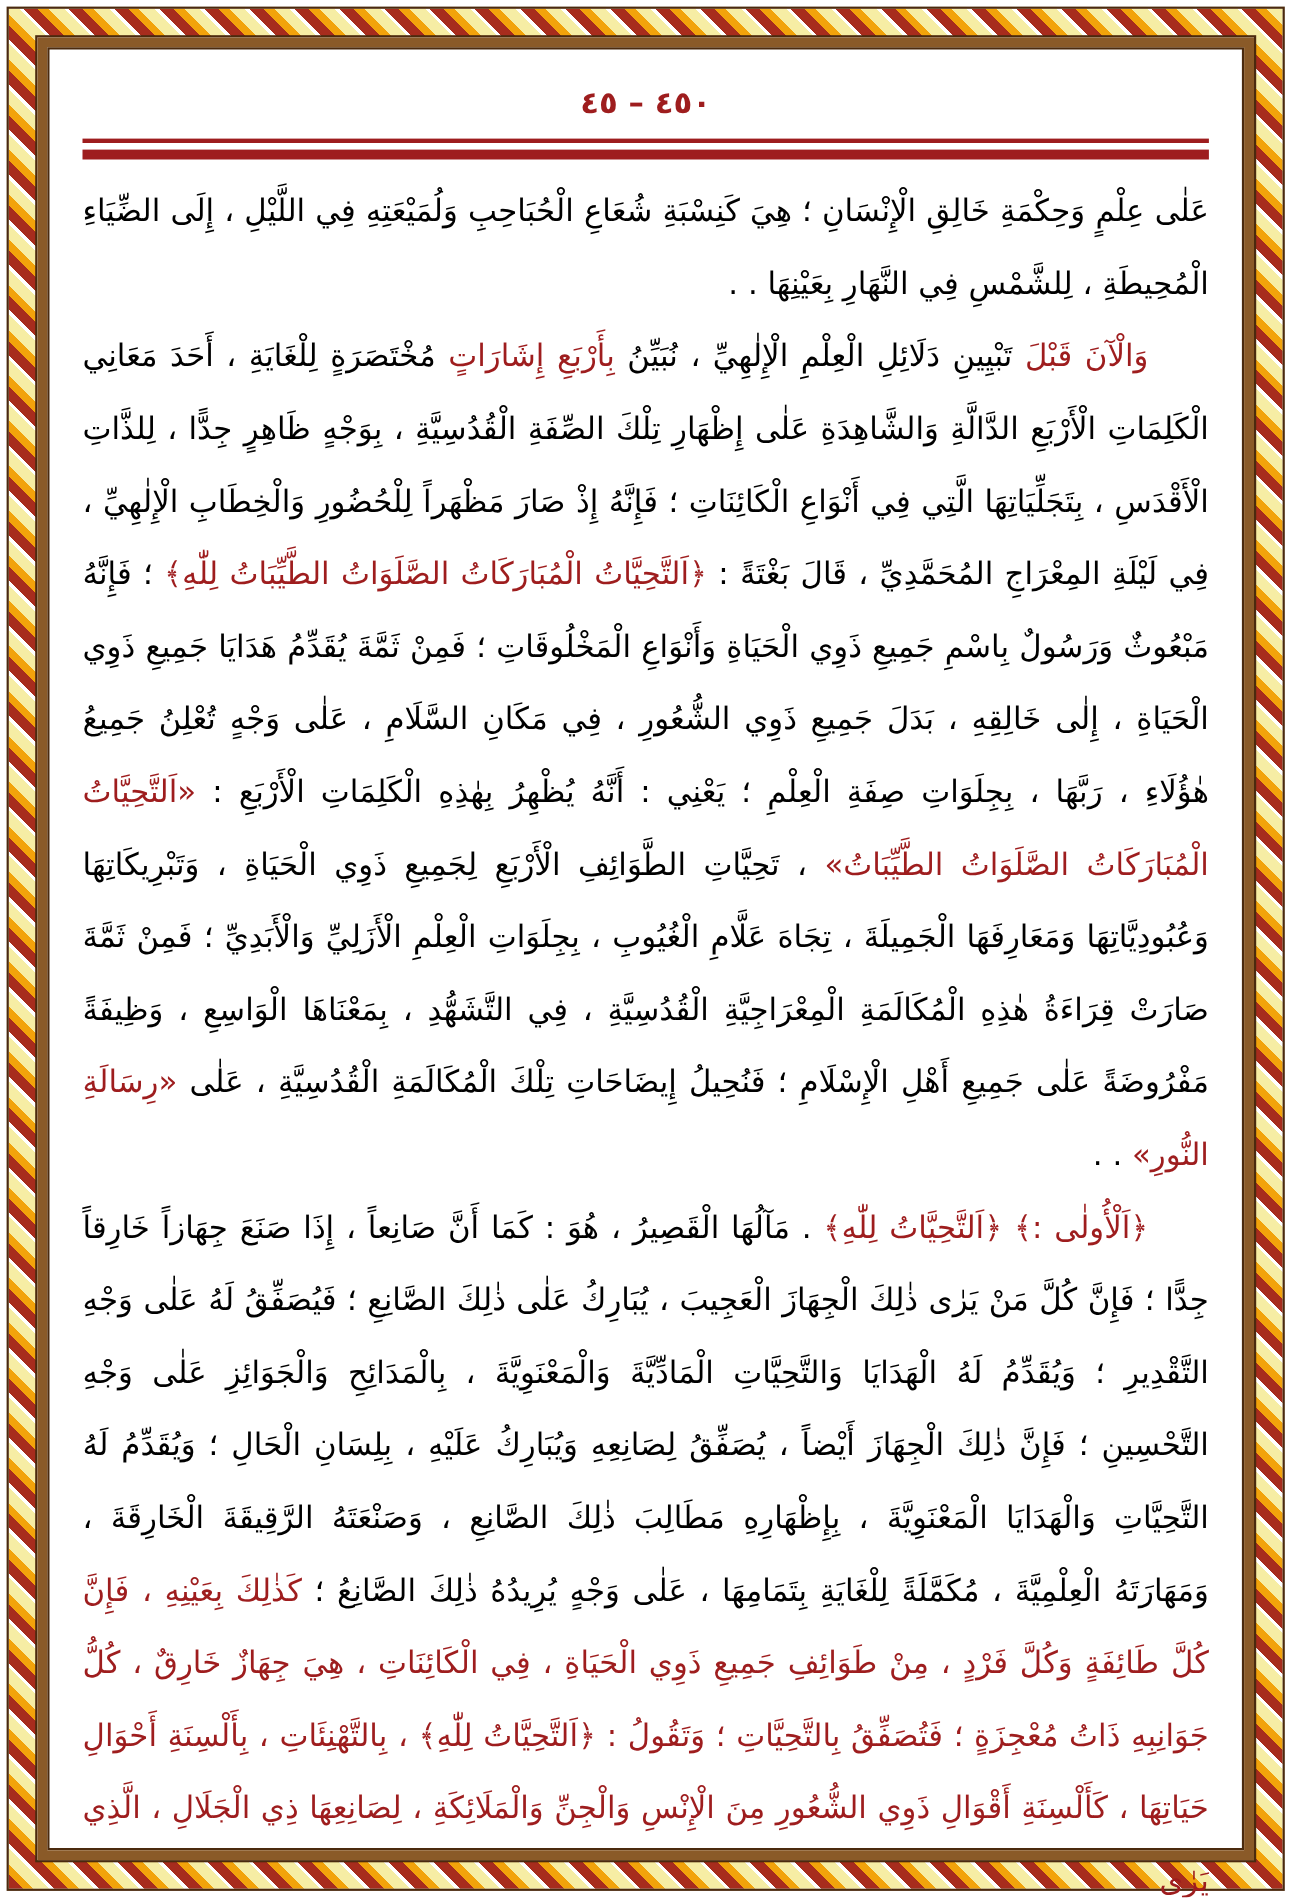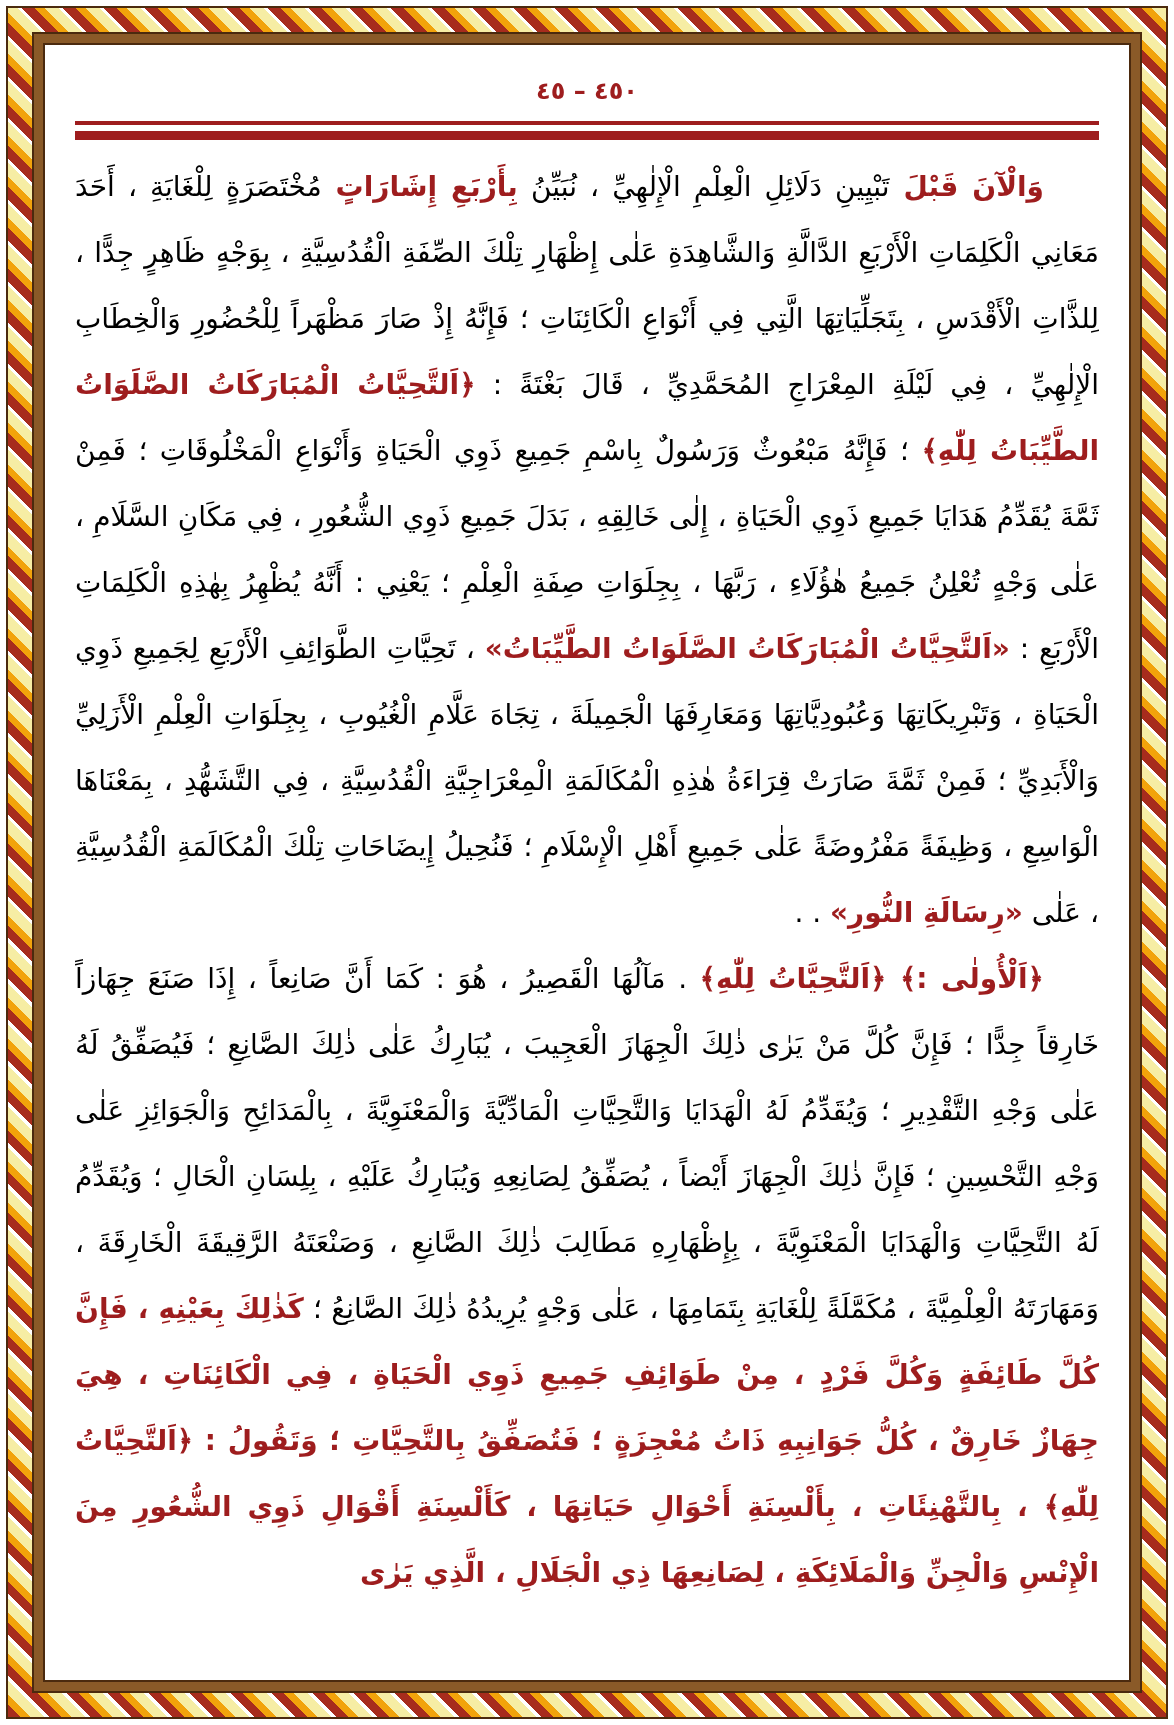--- a/index.html
+++ b/index.html
@@ -21,49 +21,50 @@
     background:#ffffff;
   }
   .content {
     position:absolute; inset:0; padding:24px 32px 0 32px; direction:rtl;
   }
   .header {
     display:flex; justify-content:center; align-items:baseline; gap:30px;
     color:#9e1d1e; font-weight:bold; font-size:30px; margin-top:10px;
     white-space:nowrap;
   }
-  .header .page-number { font-size:24px; letter-spacing:2px; }
+  .header .page-number { font-size:28px; letter-spacing:2px; }
   .divider {
     margin-top:16px; height:6px;
     border-top:4px solid #9e1d1e; border-bottom:9px solid #9e1d1e;
   }
   .body-text {
     margin-top:14px; font-size:28px; line-height:66px;
     text-align:justify; color:#000000;
   }
   .para { margin:0; }
   .para.indent { text-indent:55px; }
   .run-black { color:#000000; }
-  .run-red { color:#9e1d1e; font-weight:bold; }
+  .run-red { color:#9e1d1e; font-weight:normal; }
 </style>
 </head>
 <body>
 
 <div class="page">
   <div class="frame">
     <div class="frame-inner">
       <div class="content">
 
         <div class="header">
           <span class="page-number">٤٥٠ – ٤٥</span>
         </div>
 
         <div class="divider"></div>
 
         <div class="body-text">
+            <p class="para"><span class="run-black">عَلٰى عِلْمٍ وَحِكْمَةِ خَالِقِ الْإِنْسَانِ ؛ هِيَ كَنِسْبَةِ شُعَاعِ الْحُبَاحِبِ وَلُمَيْعَتِهِ فِي اللَّيْلِ ، إِلَى الضِّيَاءِ الْمُحِيطَةِ ، لِلشَّمْسِ فِي النَّهَارِ بِعَيْنِهَا . .</span></p>
             <p class="para indent"><span class="run-red">وَالْآنَ قَبْلَ </span><span class="run-black">تَبْيِينِ دَلَائِلِ الْعِلْمِ الْإِلٰهِيِّ ، نُبَيِّنُ </span><span class="run-red">بِأَرْبَعِ إِشَارَاتٍ </span><span class="run-black">مُخْتَصَرَةٍ لِلْغَايَةِ ، أَحَدَ مَعَانِي الْكَلِمَاتِ الْأَرْبَعِ الدَّالَّةِ وَالشَّاهِدَةِ عَلٰى إِظْهَارِ تِلْكَ الصِّفَةِ الْقُدُسِيَّةِ ، بِوَجْهٍ ظَاهِرٍ جِدًّا ، لِلذَّاتِ الْأَقْدَسِ ، بِتَجَلِّيَاتِهَا الَّتِي فِي أَنْوَاعِ الْكَائِنَاتِ ؛ فَإِنَّهُ إِذْ صَارَ مَظْهَراً لِلْحُضُورِ وَالْخِطَابِ الْإِلٰهِيِّ ، فِي لَيْلَةِ المِعْرَاجِ المُحَمَّدِيِّ ، قَالَ بَغْتَةً : </span><span class="run-red">﴿اَلتَّحِيَّاتُ الْمُبَارَكَاتُ الصَّلَوَاتُ الطَّيِّبَاتُ لِلّٰهِ﴾</span><span class="run-black"> ؛ فَإِنَّهُ مَبْعُوثٌ وَرَسُولٌ بِاسْمِ جَمِيعِ ذَوِي الْحَيَاةِ وَأَنْوَاعِ الْمَخْلُوقَاتِ ؛ فَمِنْ ثَمَّةَ يُقَدِّمُ هَدَايَا جَمِيعِ ذَوِي الْحَيَاةِ ، إِلٰى خَالِقِهِ ، بَدَلَ جَمِيعِ ذَوِي الشُّعُورِ ، فِي مَكَانِ السَّلَامِ ، عَلٰى وَجْهٍ تُعْلِنُ جَمِيعُ هٰؤُلَاءِ ، رَبَّهَا ، بِجِلَوَاتِ صِفَةِ الْعِلْمِ ؛ يَعْنِي : أَنَّهُ يُظْهِرُ بِهٰذِهِ الْكَلِمَاتِ الْأَرْبَعِ : </span><span class="run-red">«اَلتَّحِيَّاتُ الْمُبَارَكَاتُ الصَّلَوَاتُ الطَّيِّبَاتُ»</span><span class="run-black"> ، تَحِيَّاتِ الطَّوَائِفِ الْأَرْبَعِ لِجَمِيعِ ذَوِي الْحَيَاةِ ، وَتَبْرِيكَاتِهَا وَعُبُودِيَّاتِهَا وَمَعَارِفَهَا الْجَمِيلَةَ ، تِجَاهَ عَلَّامِ الْغُيُوبِ ، بِجِلَوَاتِ الْعِلْمِ الْأَزَلِيِّ وَالْأَبَدِيِّ ؛ فَمِنْ ثَمَّةَ صَارَتْ قِرَاءَةُ هٰذِهِ الْمُكَالَمَةِ الْمِعْرَاجِيَّةِ الْقُدُسِيَّةِ ، فِي التَّشَهُّدِ ، بِمَعْنَاهَا الْوَاسِعِ ، وَظِيفَةً مَفْرُوضَةً عَلٰى جَمِيعِ أَهْلِ الْإِسْلَامِ ؛ فَنُحِيلُ إِيضَاحَاتِ تِلْكَ الْمُكَالَمَةِ الْقُدُسِيَّةِ ، عَلٰى </span><span class="run-red">«رِسَالَةِ النُّورِ»</span><span class="run-black"> . .</span></p>
             <p class="para indent"><span class="run-red">﴿اَلْأُولٰى :﴾ ﴿اَلتَّحِيَّاتُ لِلّٰهِ﴾</span><span class="run-black"> . مَآلُهَا الْقَصِيرُ ، هُوَ : كَمَا أَنَّ صَانِعاً ، إِذَا صَنَعَ جِهَازاً خَارِقاً جِدًّا ؛ فَإِنَّ كُلَّ مَنْ يَرٰى ذٰلِكَ الْجِهَازَ الْعَجِيبَ ، يُبَارِكُ عَلٰى ذٰلِكَ الصَّانِعِ ؛ فَيُصَفِّقُ لَهُ عَلٰى وَجْهِ التَّقْدِيرِ ؛ وَيُقَدِّمُ لَهُ الْهَدَايَا وَالتَّحِيَّاتِ الْمَادِّيَّةَ وَالْمَعْنَوِيَّةَ ، بِالْمَدَائِحِ وَالْجَوَائِزِ عَلٰى وَجْهِ التَّحْسِينِ ؛ فَإِنَّ ذٰلِكَ الْجِهَازَ أَيْضاً ، يُصَفِّقُ لِصَانِعِهِ وَيُبَارِكُ عَلَيْهِ ، بِلِسَانِ الْحَالِ ؛ وَيُقَدِّمُ لَهُ التَّحِيَّاتِ وَالْهَدَايَا الْمَعْنَوِيَّةَ ، بِإِظْهَارِهِ مَطَالِبَ ذٰلِكَ الصَّانِعِ ، وَصَنْعَتَهُ الرَّقِيقَةَ الْخَارِقَةَ ، وَمَهَارَتَهُ الْعِلْمِيَّةَ ، مُكَمَّلَةً لِلْغَايَةِ بِتَمَامِهَا ، عَلٰى وَجْهٍ يُرِيدُهُ ذٰلِكَ الصَّانِعُ ؛ </span><span class="run-red">كَذٰلِكَ بِعَيْنِهِ ، فَإِنَّ كُلَّ طَائِفَةٍ وَكُلَّ فَرْدٍ ، مِنْ طَوَائِفِ جَمِيعِ ذَوِي الْحَيَاةِ ، فِي الْكَائِنَاتِ ، هِيَ جِهَازٌ خَارِقٌ ، كُلُّ جَوَانِبِهِ ذَاتُ مُعْجِزَةٍ ؛ فَتُصَفِّقُ بِالتَّحِيَّاتِ ؛ وَتَقُولُ : ﴿اَلتَّحِيَّاتُ لِلّٰهِ﴾ ، بِالتَّهْنِئَاتِ ، بِأَلْسِنَةِ أَحْوَالِ حَيَاتِهَا ، كَأَلْسِنَةِ أَقْوَالِ ذَوِي الشُّعُورِ مِنَ الْإِنْسِ وَالْجِنِّ وَالْمَلَائِكَةِ ، لِصَانِعِهَا ذِي الْجَلَالِ ، الَّذِي يَرٰى</span></p>
           </div>
 
       </div>
     </div>
   </div>
 </div>
 
 </body></html>

